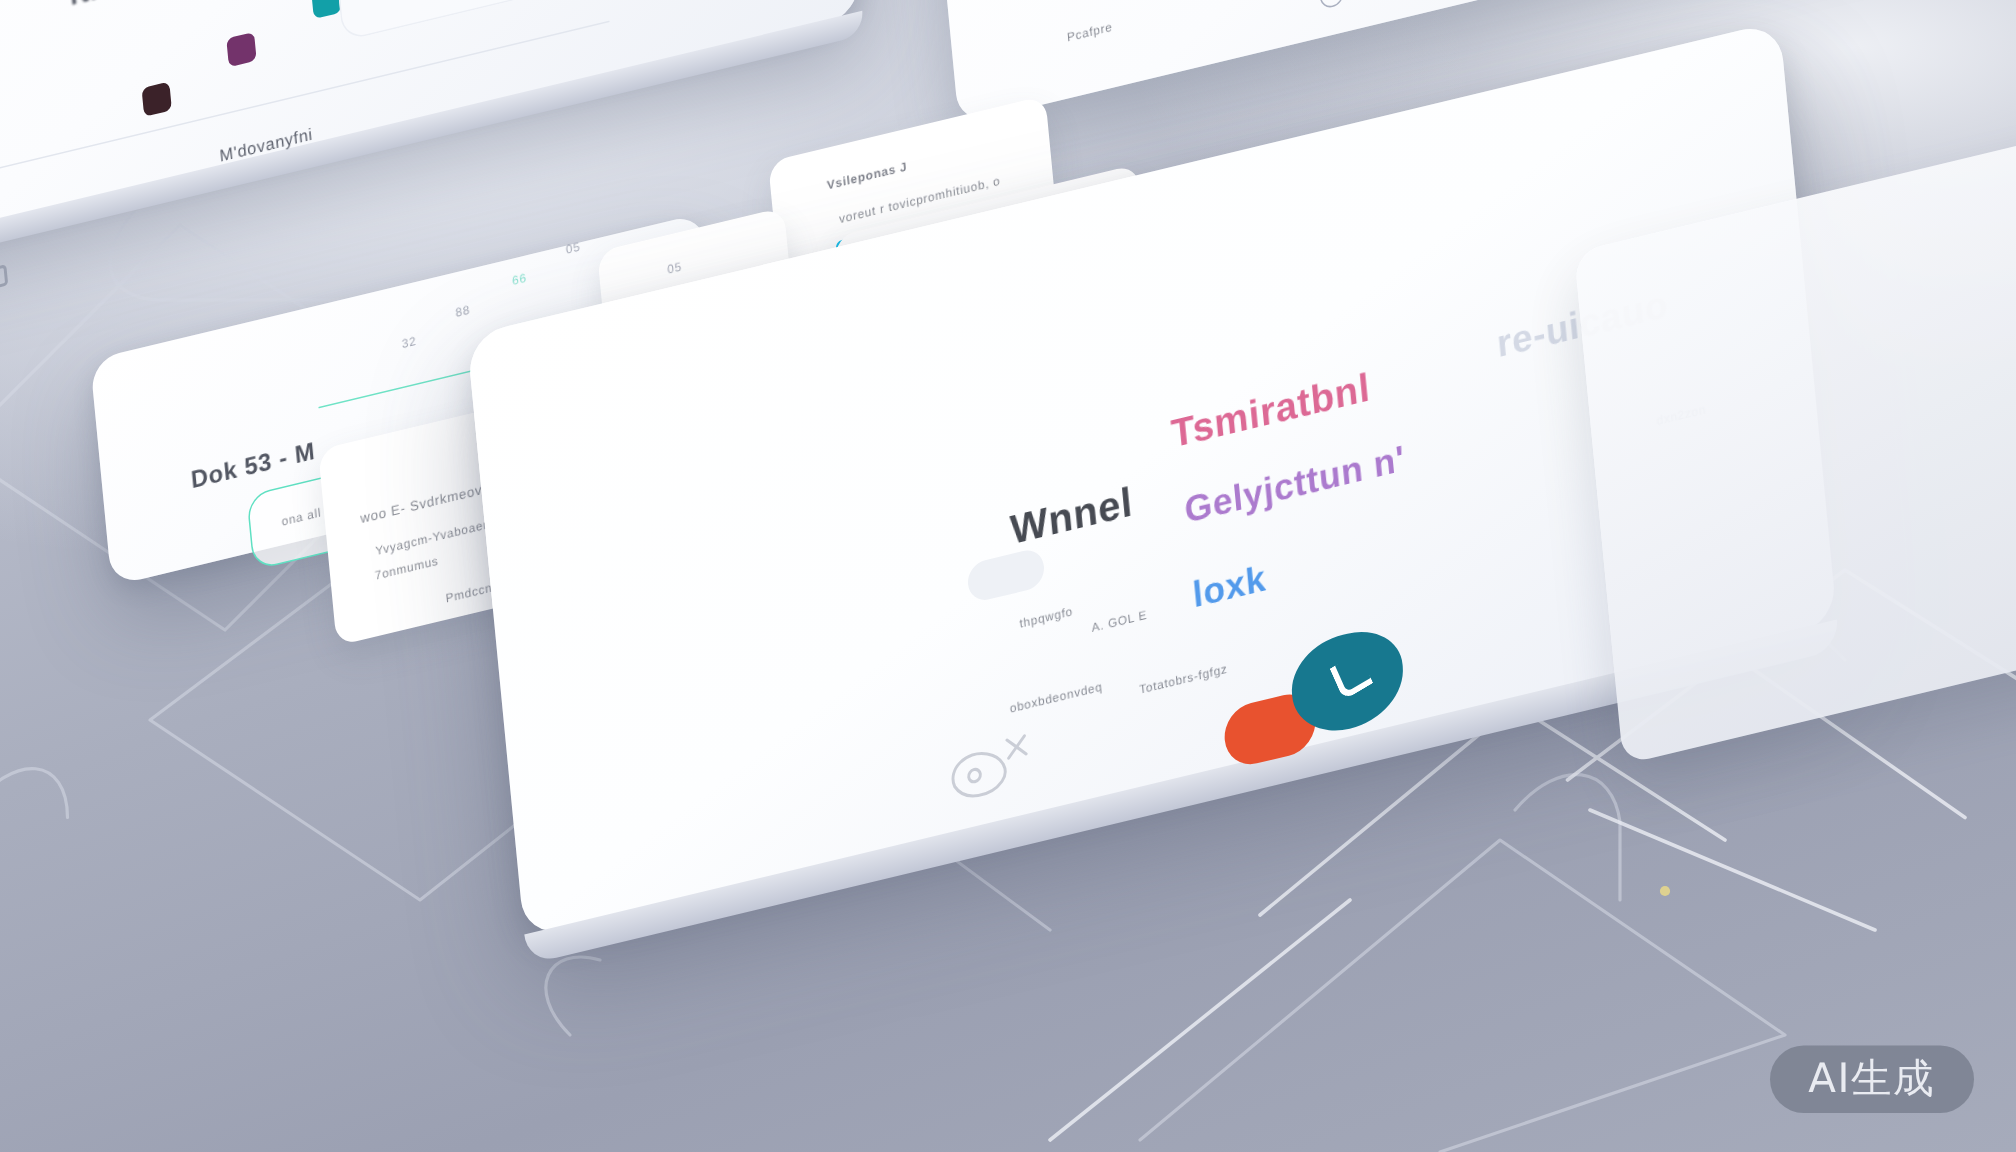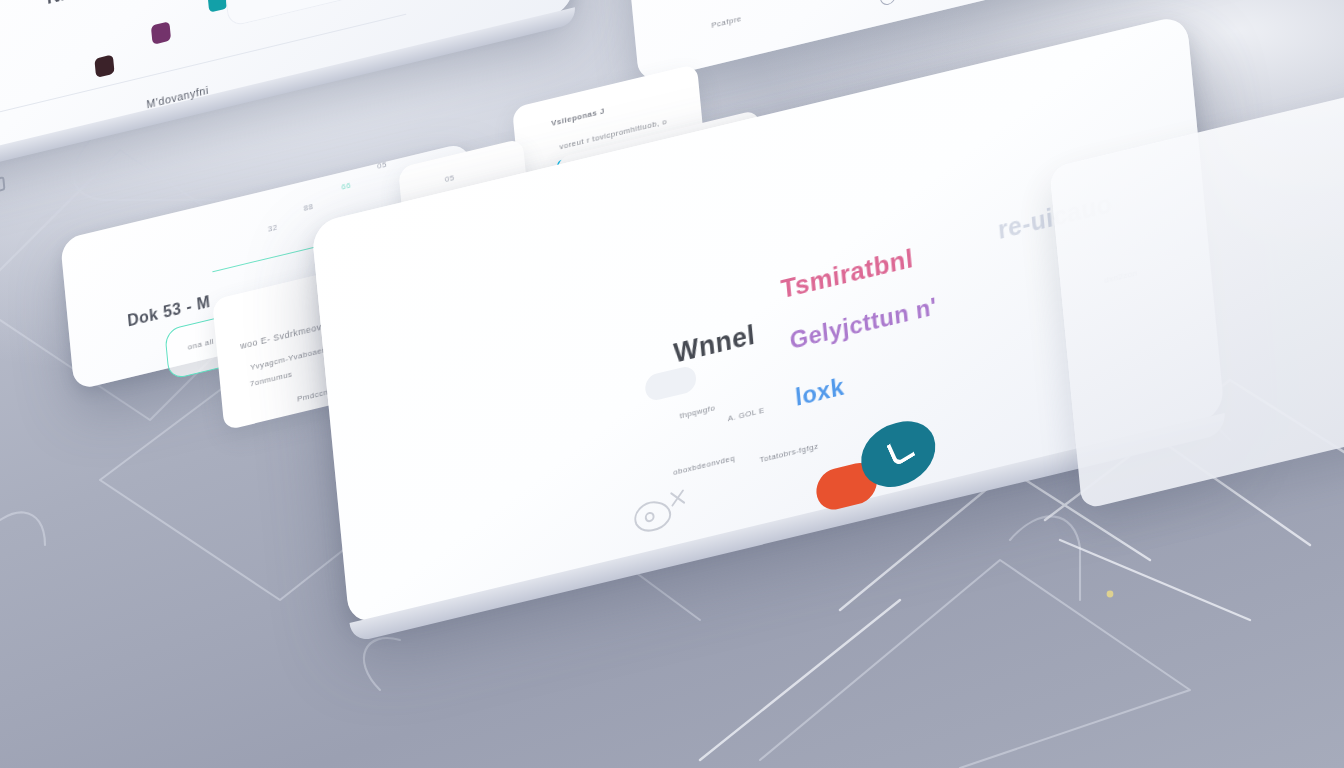--- a/index.html
+++ b/index.html
@@ -257,14 +257,17 @@
 
     <span class="glyph sm" style="left:792px; top:236px; color:#6d7488; opacity:.55;">dxn2zon</span>
   </div>
 
   <div style="position:absolute; left:1060px; top:120px; width:420px; height:340px;
               transform:rotate(-13.5deg) skewX(-8deg);
               background:linear-gradient(165deg,#fbfcfe,#e4e7ef);
               border-radius:18px; opacity:.95;
               box-shadow:0 20px 40px rgba(80,88,110,.2);"></div>
 
+  <div id="watermark">
+    <span>AI生成</span>
+  </div>
 
 </div>
 
 </body></html>

